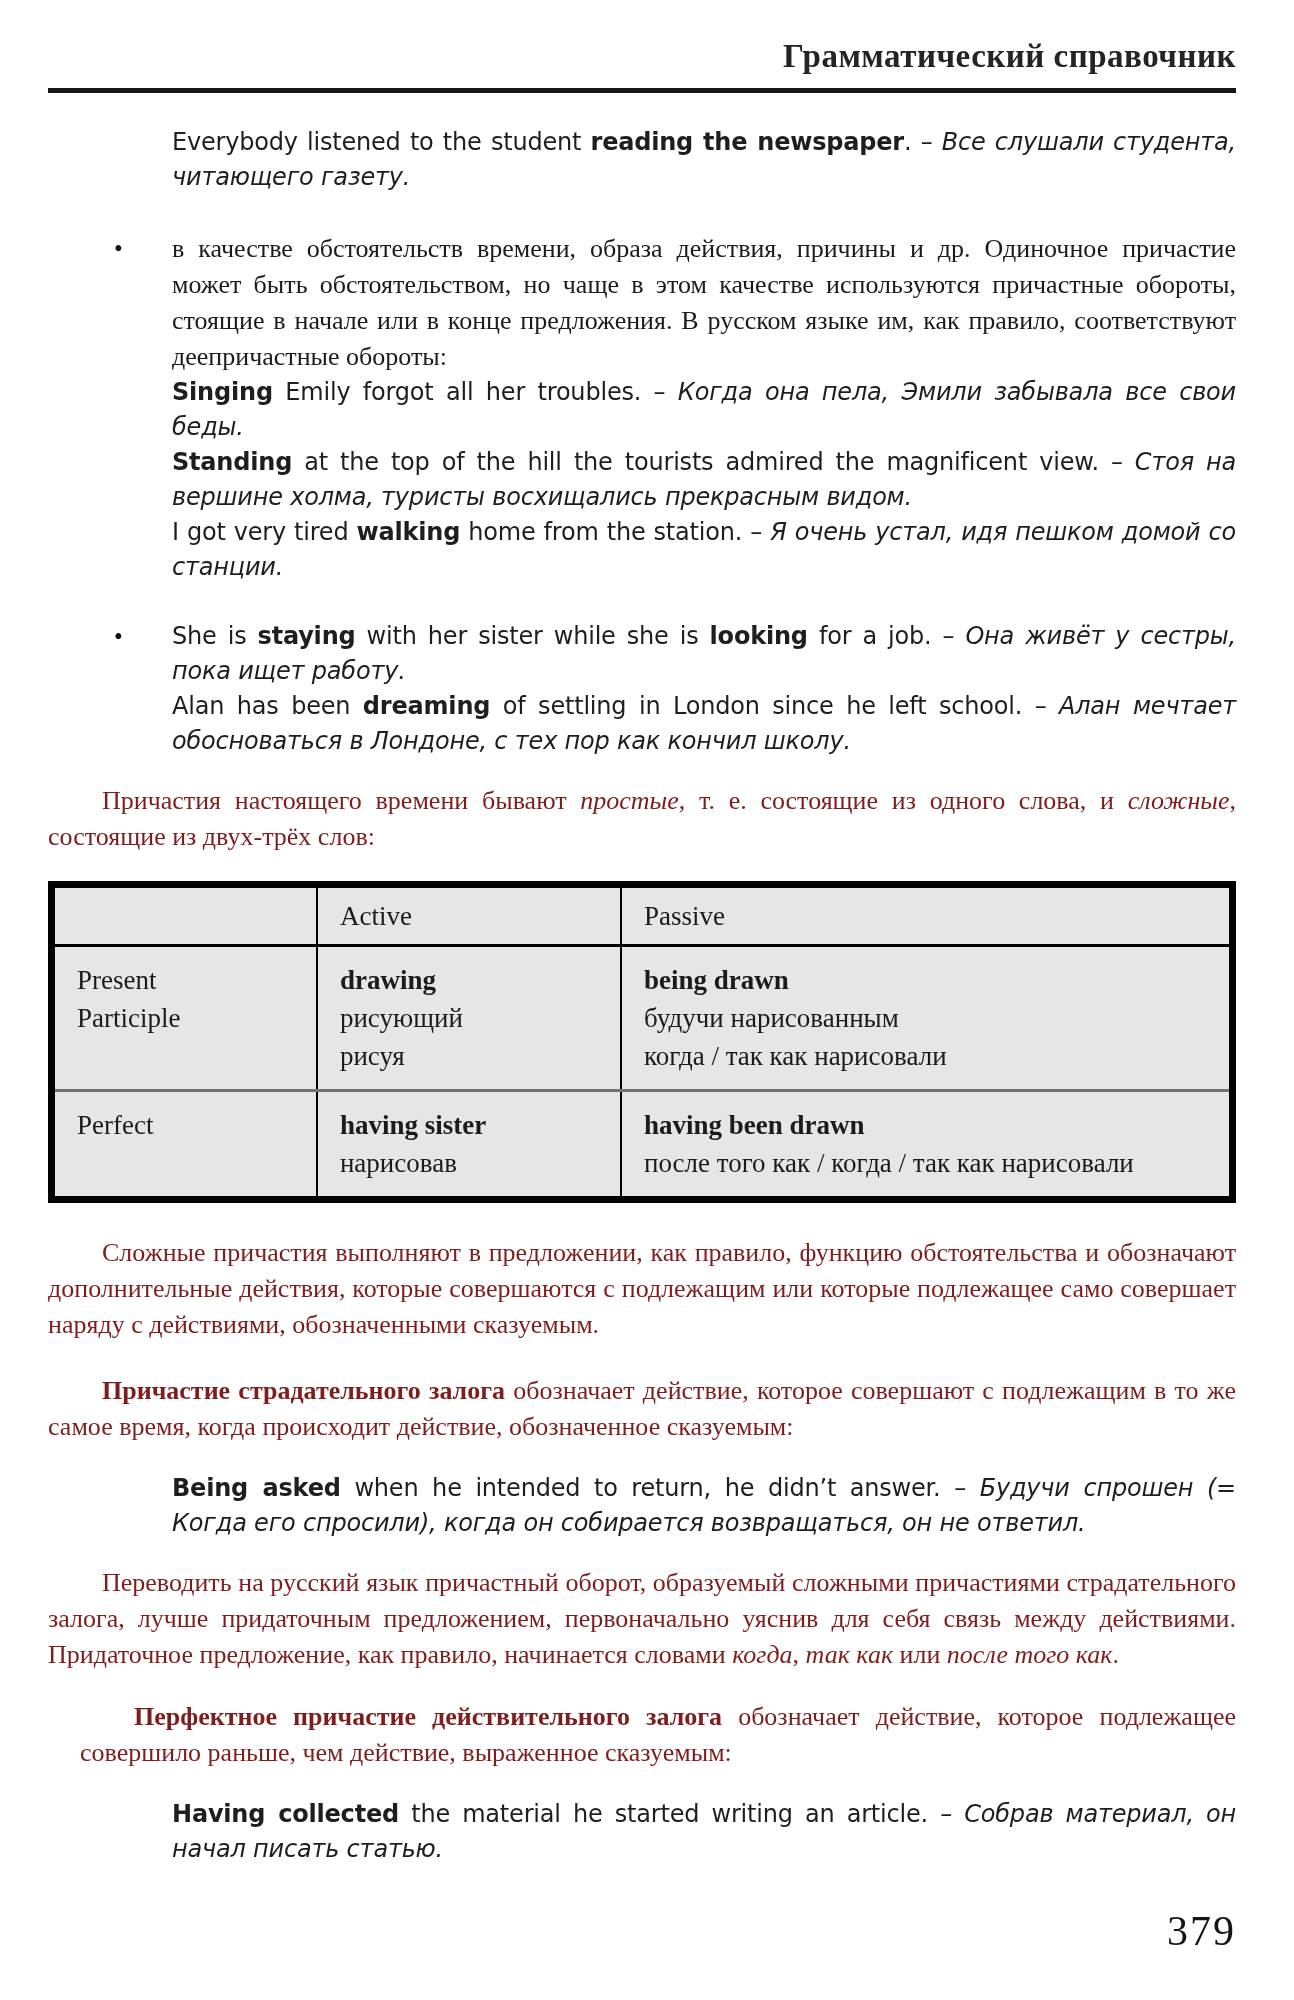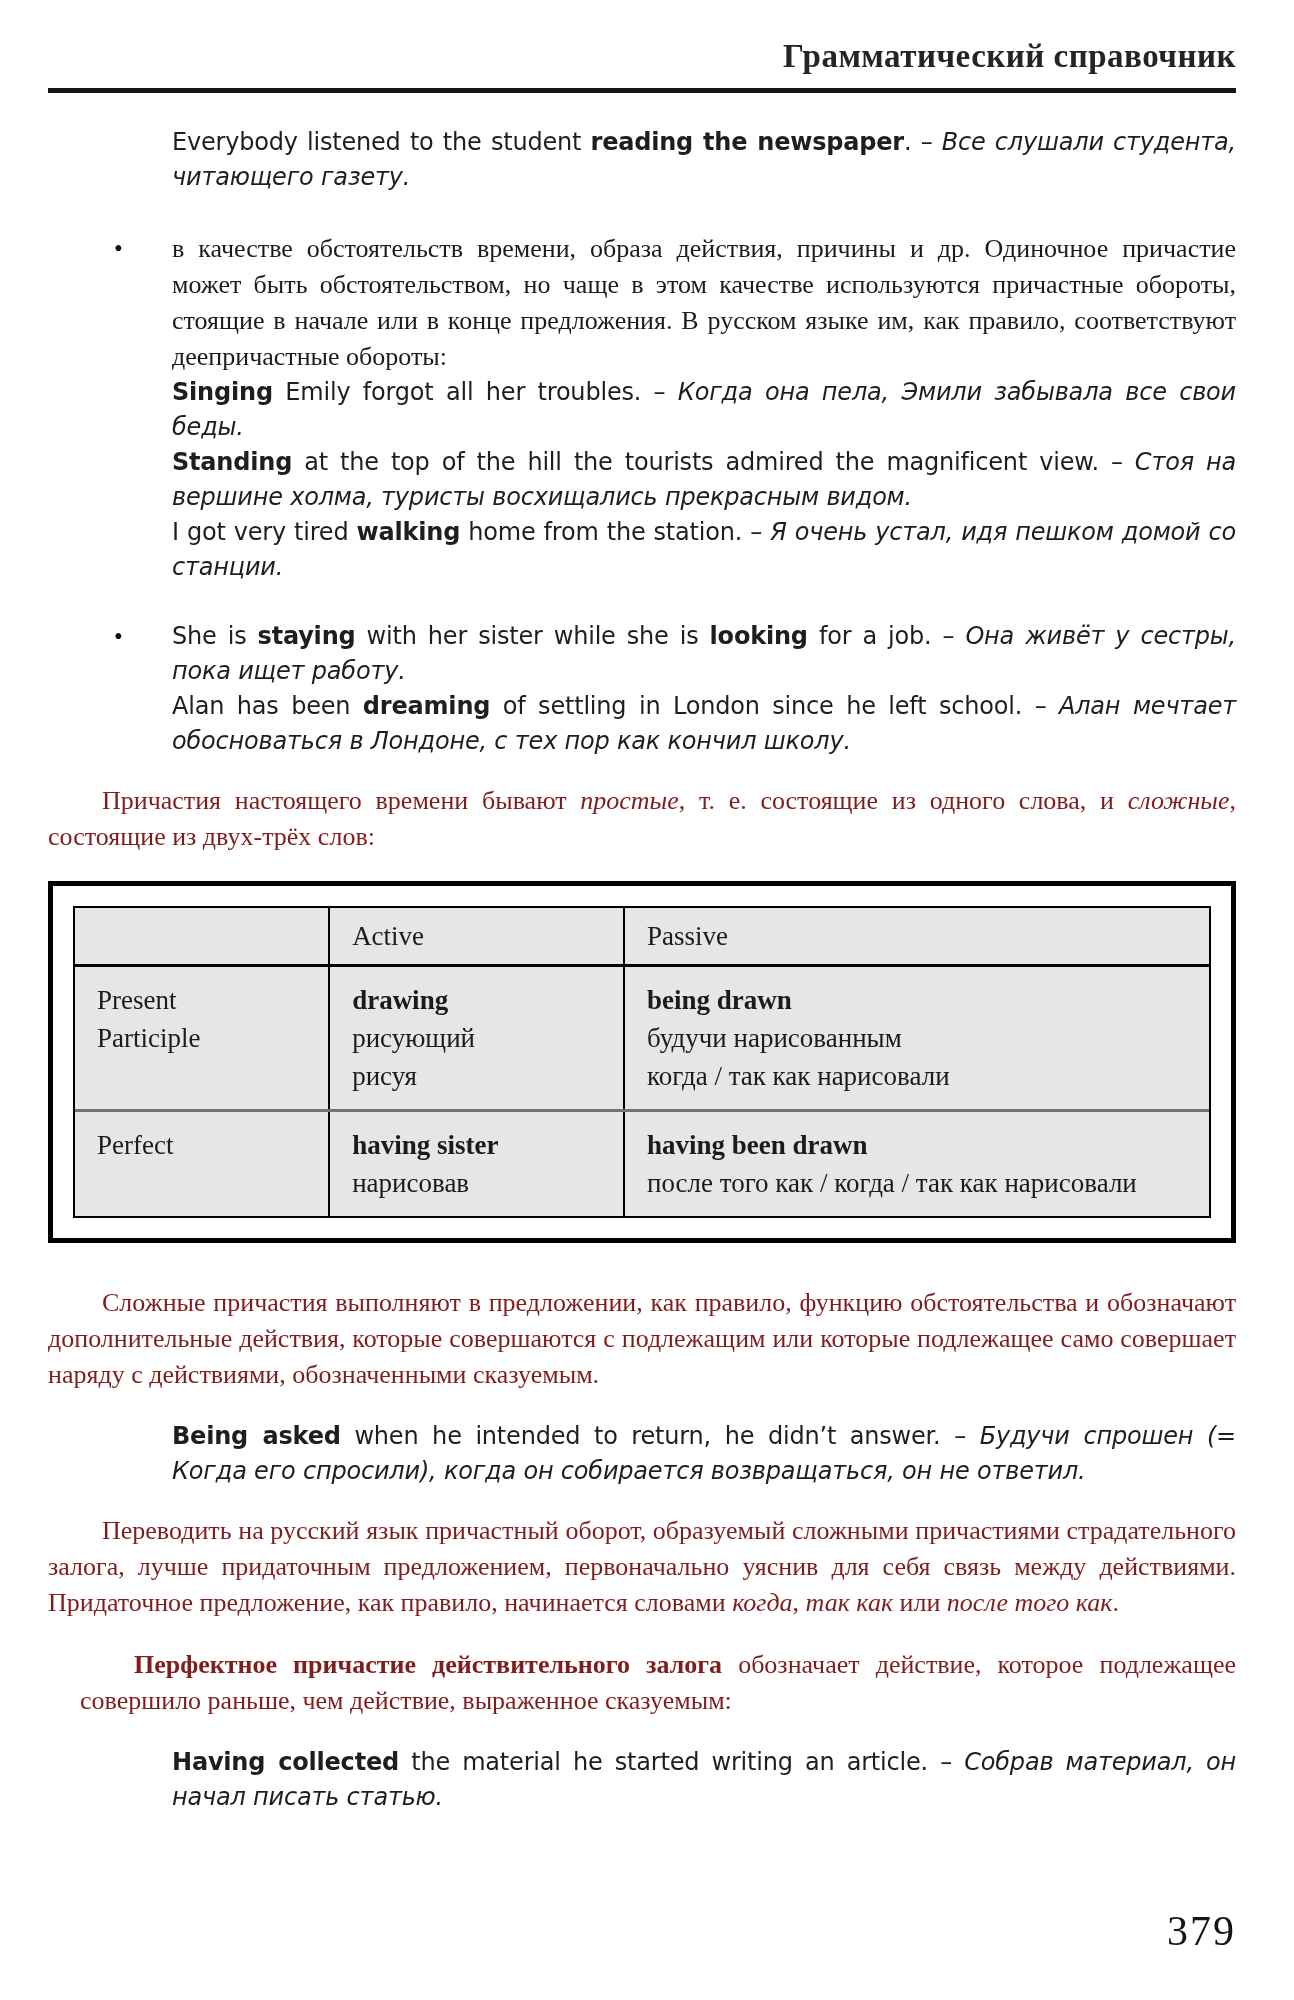--- a/index.html
+++ b/index.html
@@ -34,30 +34,30 @@
   }
   .bullet-body{flex:1;min-width:0;}
   .bullet-lead{font-size:26px;line-height:36px;text-align:justify;}
 
   
   .para{
     font-size:26px;line-height:36px;text-align:justify;text-indent:54px;color:#7f1d1d;
   }
   .mt-sm{margin-top:24px;}
   .mt-md{margin-top:30px;}
-  .mt-lg{margin-top:42px;}
+  .mt-lg{margin-top:32px;}
   .example-block{margin-left:124px;}
 
   
   .s-b{font-weight:700;}
   .s-i{font-style:italic;}
 
   
   .tbl-outer{
-    margin-top:23px;border:5px solid #000;padding:20px;background:#fff;
+    margin-top:23px;border:5px solid #000;padding:0;background:#fff;
   }
   .tbl-inner{border:2px solid #000;}
   table{width:100%;border-collapse:collapse;background:#e6e6e6;table-layout:fixed;}
   th,td{
     font-size:27px;vertical-align:top;text-align:left;
     padding:10px 10px 10px 22px;font-weight:400;
   }
   th{line-height:36px;border-bottom:3px solid #000;}
   td{line-height:38px;}
   .c1{width:19.5%;}
@@ -149,20 +149,21 @@
                 <div class="line"><span>после того как / когда / так как нарисовали</span></div>
               </td>
           </tr>
         </tbody>
       </table>
     </div>
   </div>
 
   <p class="para mt-lg"><span>Сложные причастия выполняют в предложении, как правило, функцию обстоятельства и обозначают дополнительные действия, которые совершаются с подлежащим или которые подлежащее само совершает наряду с действиями, обозначенными сказуемым.</span></p>
 
+  <p class="para mt-md"><span class="s-b">Причастие страдательного залога</span><span> обозначает действие, которое совершают с подлежащим в то же самое время, когда происходит действие, обозначенное сказуемым:</span></p>
   <div class="ex example-block"><span class="s-b">Being asked</span><span> when he intended to return, he didn’t answer. – </span><span class="s-i">Будучи спрошен (= Когда его спросили), когда он собирается возвращаться, он не ответил.</span></div>
 
   <p class="para mt-sm"><span>Переводить на русский язык причастный оборот, образуемый сложными причастиями страдательного залога, лучше придаточным предложением, первоначально уяснив для себя связь между действиями. Придаточное предложение, как правило, начинается словами </span><span class="s-i">когда</span><span>, </span><span class="s-i">так как</span><span> или </span><span class="s-i">после того как</span><span>.</span></p>
   <p class="para" style="margin-top:0;margin-left:32px;"><span class="s-b">Перфектное причастие действительного залога</span><span> обозначает действие, которое подлежащее совершило раньше, чем действие, выраженное сказуемым:</span></p>
   <div class="ex example-block"><span class="s-b">Having collected</span><span> the material he started writing an article. – </span><span class="s-i">Собрав материал, он начал писать статью.</span></div>
 
   <div class="pagenum">379</div>
 
 </div>
 

